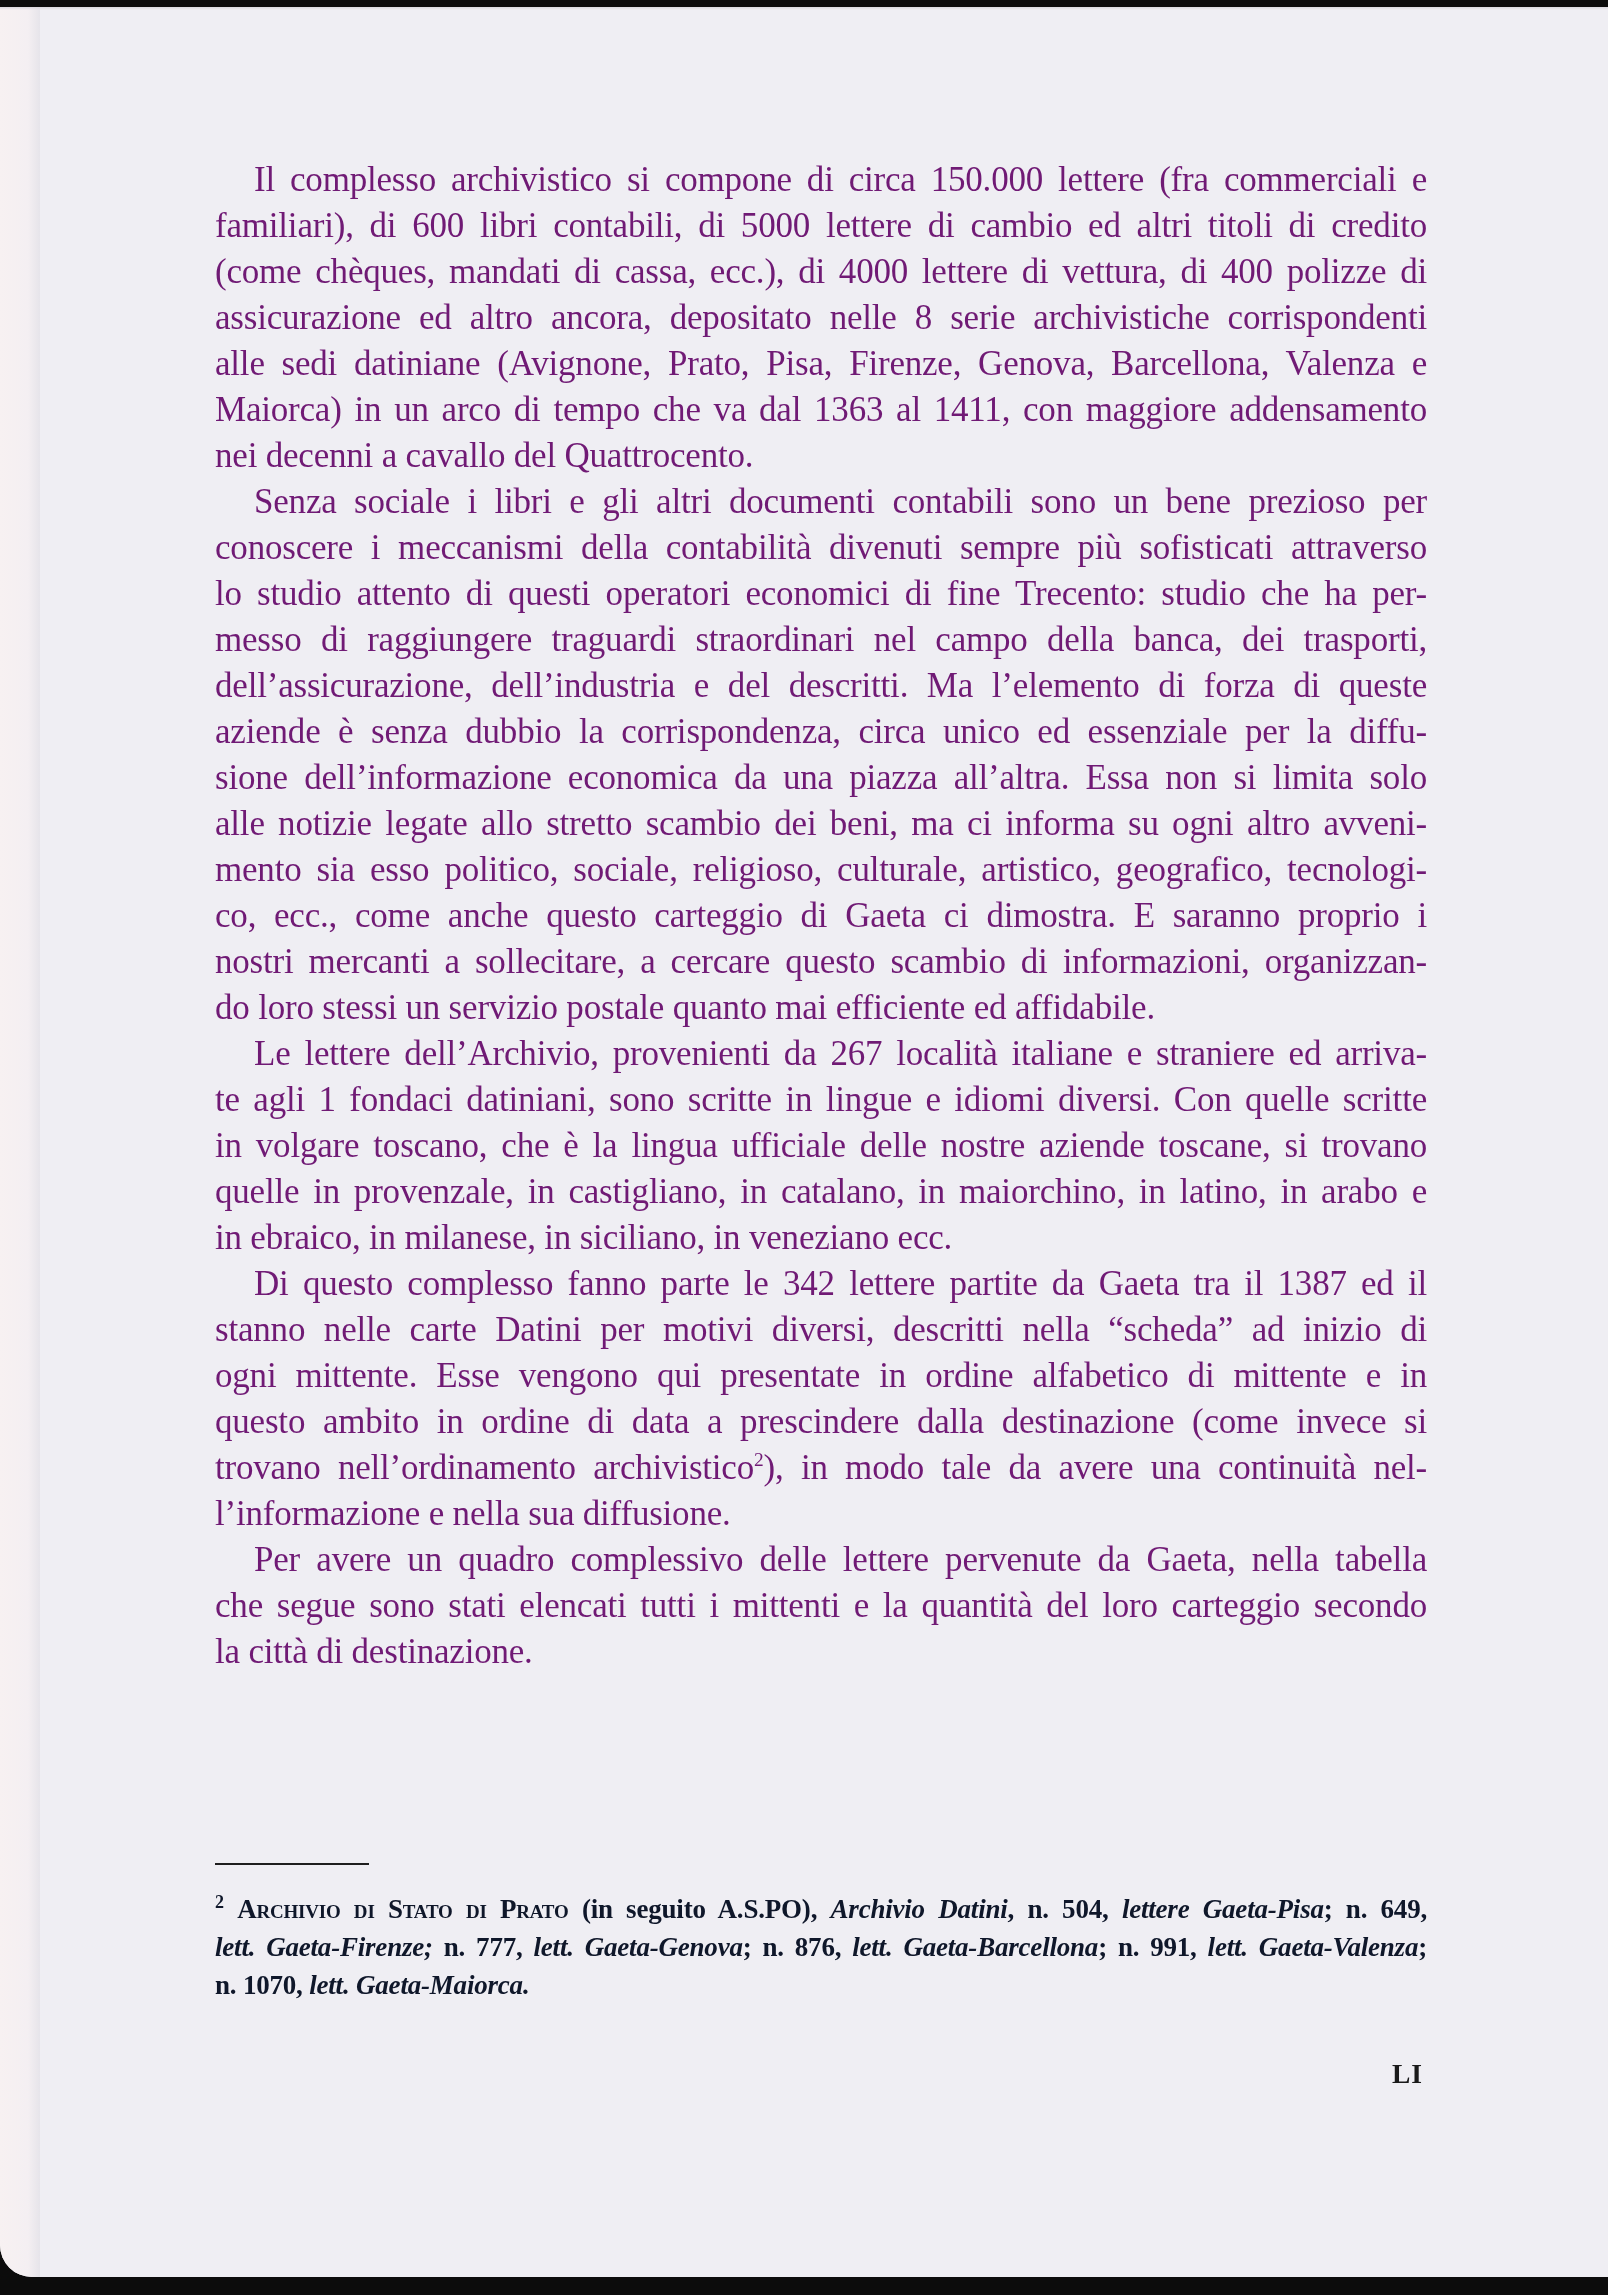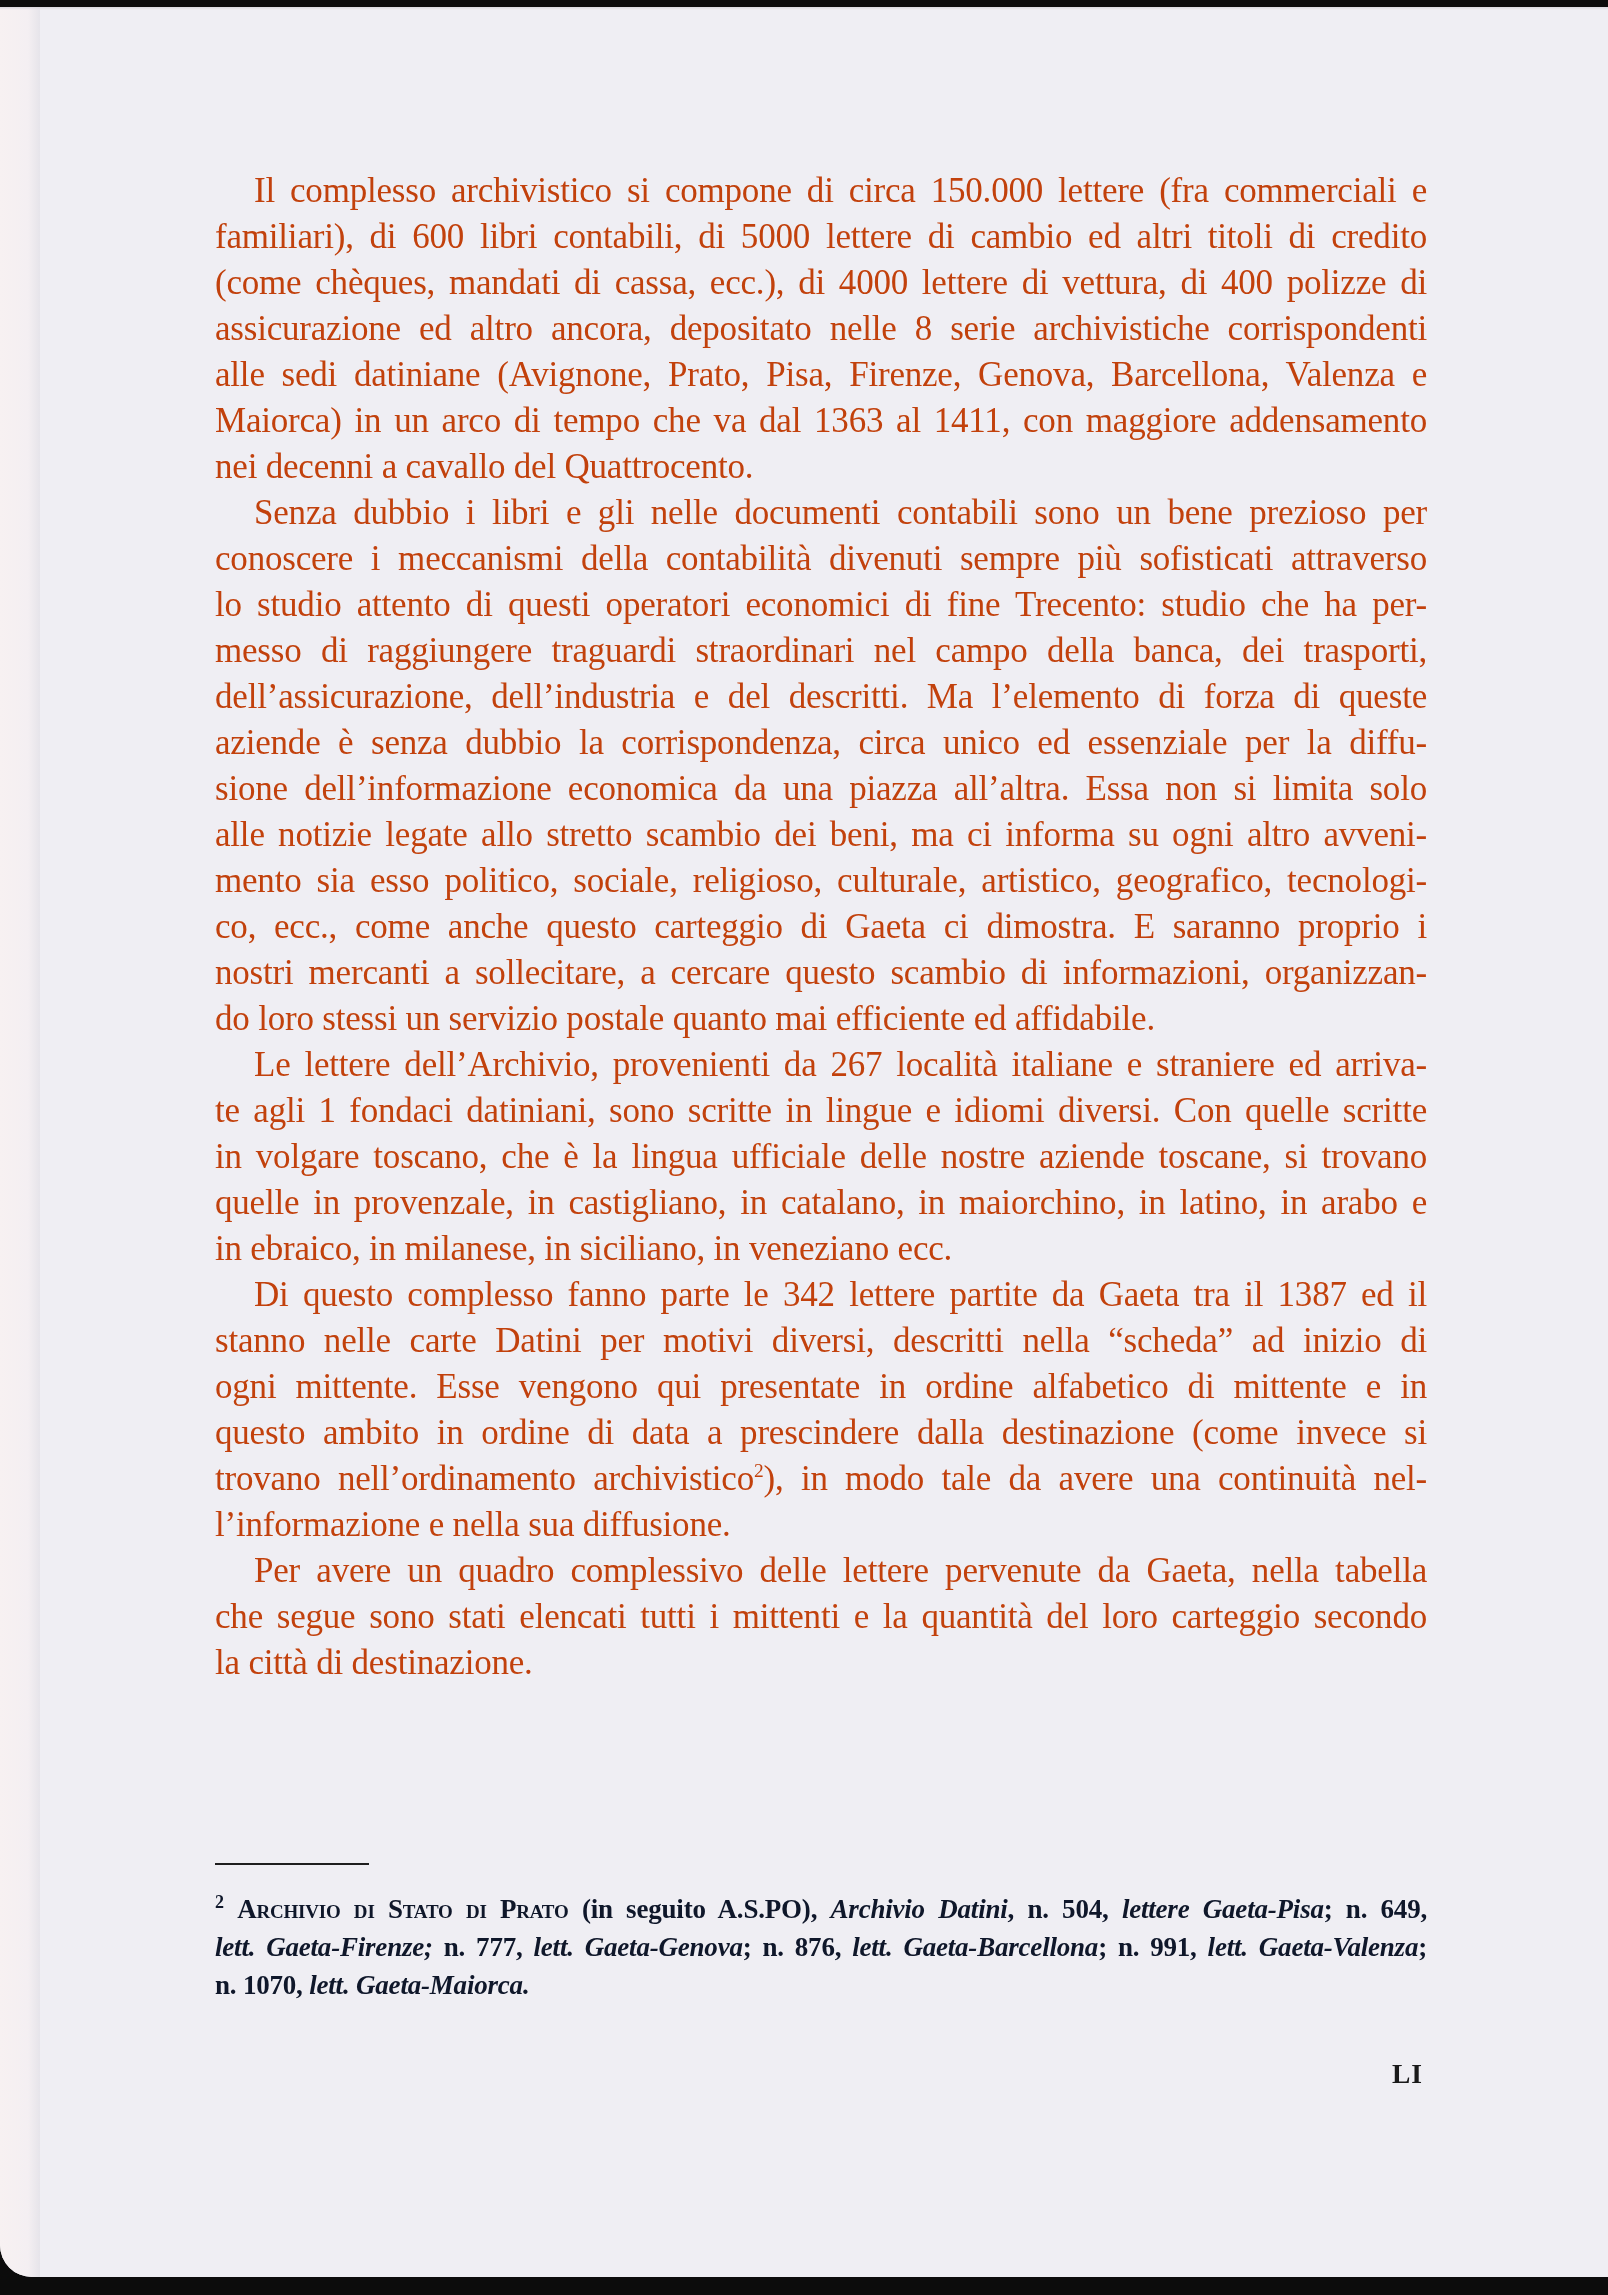--- a/index.html
+++ b/index.html
@@ -38,26 +38,26 @@
     position: absolute;
     left: 0;
     top: 0;
     width: 100%;
     height: 3.2px;
     background: linear-gradient(to bottom, #d9d7dd, rgba(239,238,243,0));
   }
   .text-block {
     position: absolute;
     left: 215px;
-    top: 161px;
+    top: 150px;
     width: 1212px;
     font-family: "Liberation Serif", "DejaVu Serif", serif;
     font-size: 35px;
     line-height: 46px;
-    color: #c2410c;
+    color: #701a75;
     text-align: justify;
     hyphens: manual;
     letter-spacing: -0.2px;
   }
   .para {
     margin: 0;
     text-indent: 39px;
   }
   .para .line {
     display: block;
@@ -131,21 +131,21 @@
         <span class="line">Il complesso archivistico si compone di circa 150.000 lettere (fra commerciali e</span>
         <span class="line" style="text-indent:0">familiari), di 600 libri contabili, di 5000 lettere di cambio ed altri titoli di credito</span>
         <span class="line" style="text-indent:0">(come chèques, mandati di cassa, ecc.), di 4000 lettere di vettura, di 400 polizze di</span>
         <span class="line" style="text-indent:0">assicurazione ed altro ancora, depositato nelle 8 serie archivistiche corrispondenti</span>
         <span class="line" style="text-indent:0">alle sedi datiniane (Avignone, Prato, Pisa, Firenze, Genova, Barcellona, Valenza e</span>
         <span class="line" style="text-indent:0">Maiorca) in un arco di tempo che va dal 1363 al 1411, con maggiore addensamento</span>
         <span class="line last" style="text-indent:0">nei decenni a cavallo del Quattrocento.</span>
       </p>
 
       <p class="para">
-        <span class="line">Senza dubbio i libri e gli nelle documenti contabili sono un bene prezioso per</span>
+        <span class="line">Senza sociale i libri e gli altri documenti contabili sono un bene prezioso per</span>
         <span class="line" style="text-indent:0">conoscere i meccanismi della contabilità divenuti sempre più sofisticati attraverso</span>
         <span class="line" style="text-indent:0">lo studio attento di questi operatori economici di fine Trecento: studio che ha per-</span>
         <span class="line" style="text-indent:0">messo di raggiungere traguardi straordinari nel campo della banca, dei trasporti,</span>
         <span class="line" style="text-indent:0">dell’assicurazione, dell’industria e del descritti. Ma l’elemento di forza di queste</span>
         <span class="line" style="text-indent:0">aziende è senza dubbio la corrispondenza, circa unico ed essenziale per la diffu-</span>
         <span class="line" style="text-indent:0">sione dell’informazione economica da una piazza all’altra. Essa non si limita solo</span>
         <span class="line" style="text-indent:0">alle notizie legate allo stretto scambio dei beni, ma ci informa su ogni altro avveni-</span>
         <span class="line" style="text-indent:0">mento sia esso politico, sociale, religioso, culturale, artistico, geografico, tecnologi-</span>
         <span class="line" style="text-indent:0">co, ecc., come anche questo carteggio di Gaeta ci dimostra. E saranno proprio i</span>
         <span class="line" style="text-indent:0">nostri mercanti a sollecitare, a cercare questo scambio di informazioni, organizzan-</span>

